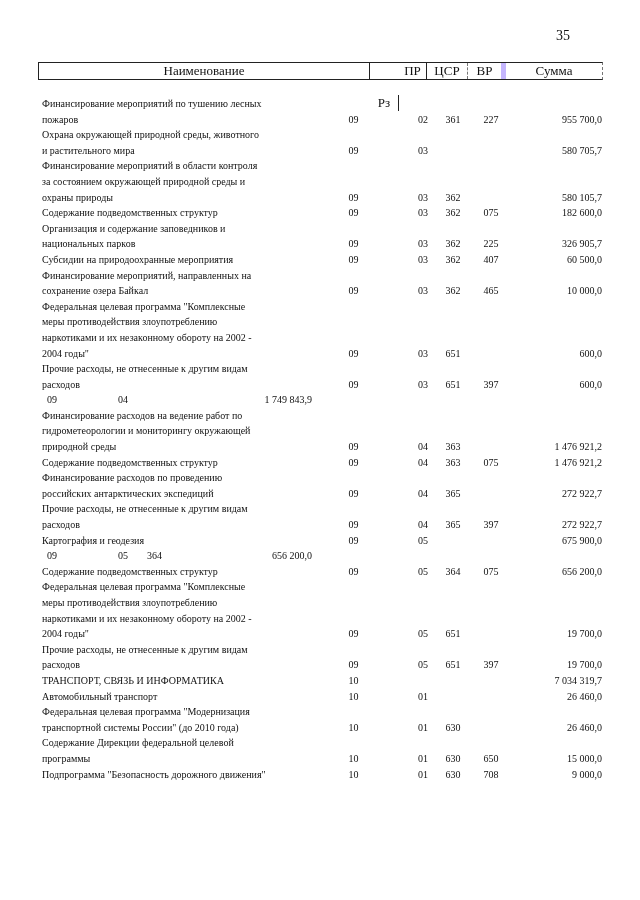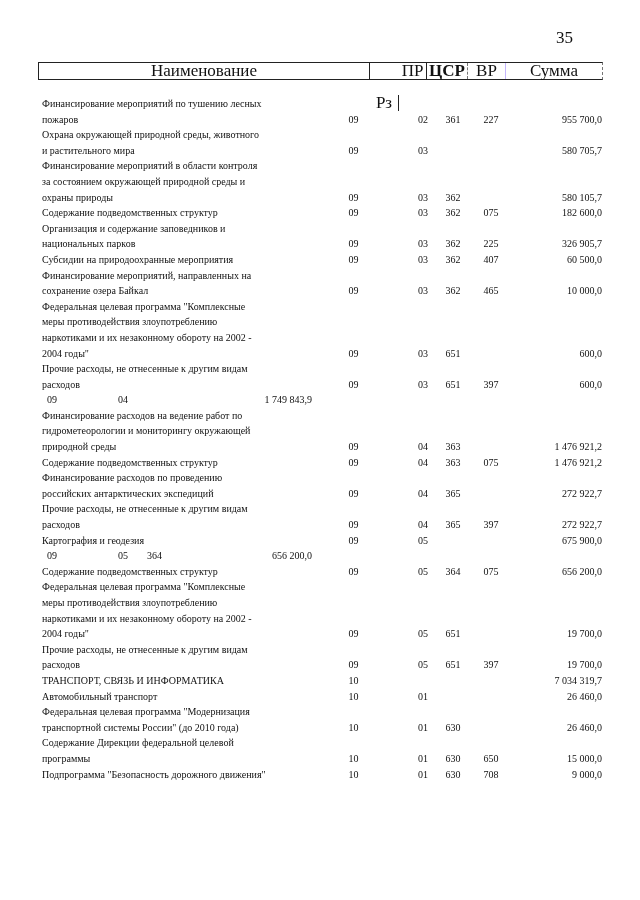--- a/index.html
+++ b/index.html
@@ -2,37 +2,37 @@
 <html><head>
 <meta charset="utf-8">
 <style>
   html, body { margin: 0; padding: 0; background: #ffffff; }
   body {
     width: 640px; height: 900px; position: relative; overflow: hidden;
     font-family: "Liberation Serif", "DejaVu Serif", serif;
     color: #111111;
   }
   .page-number {
-    position: absolute; left: 556px; top: 28px; font-size: 17px;
+    position: absolute; left: 556px; top: 28px; font-size: 14px;
   }
   .header-table {
     position: absolute; left: 38px; top: 62px; width: 565px; height: 18px;
     border-top: 1px solid #222; border-bottom: 1px solid #222;
     border-left: 1px solid #222; border-right: 1px dashed #777;
-    display: flex; font-size: 17px; box-sizing: border-box;
+    display: flex; font-size: 13px; box-sizing: border-box;
   }
   .header-table > div {
     height: 100%; display: flex; align-items: center; justify-content: center;
     box-sizing: border-box; line-height: 16px;
   }
   .h-name { width: 331px; border-right: 1px solid #222; }
   .h-rz { width: 29px; border-right: 1px solid #222; margin-top: 32px; }
   .h-pr { width: 28px; border-right: 1px solid #222; }
-  .h-csr { width: 41px; border-right: 1px dashed #777; font-weight: bold; }
-  .h-vr { width: 38px; border-right: 1px solid #c4b5fd; }
+  .h-csr { width: 41px; border-right: 1px dashed #777; }
+  .h-vr { width: 38px; border-right: 5px solid #c4b5fd; }
   .h-sum { flex: 1; }
 
   .body-rows {
     position: absolute; left: 42px; top: 96px; width: 560px;
     font-size: 10px; line-height: 15.6px;
   }
   .row { display: flex; align-items: flex-end; }
   .c-name { width: 318px; white-space: pre-line; }
   .c-rz { width: 28px; padding-left: 5px; }
   .c-pr { width: 29px; margin-left: 43px; }

